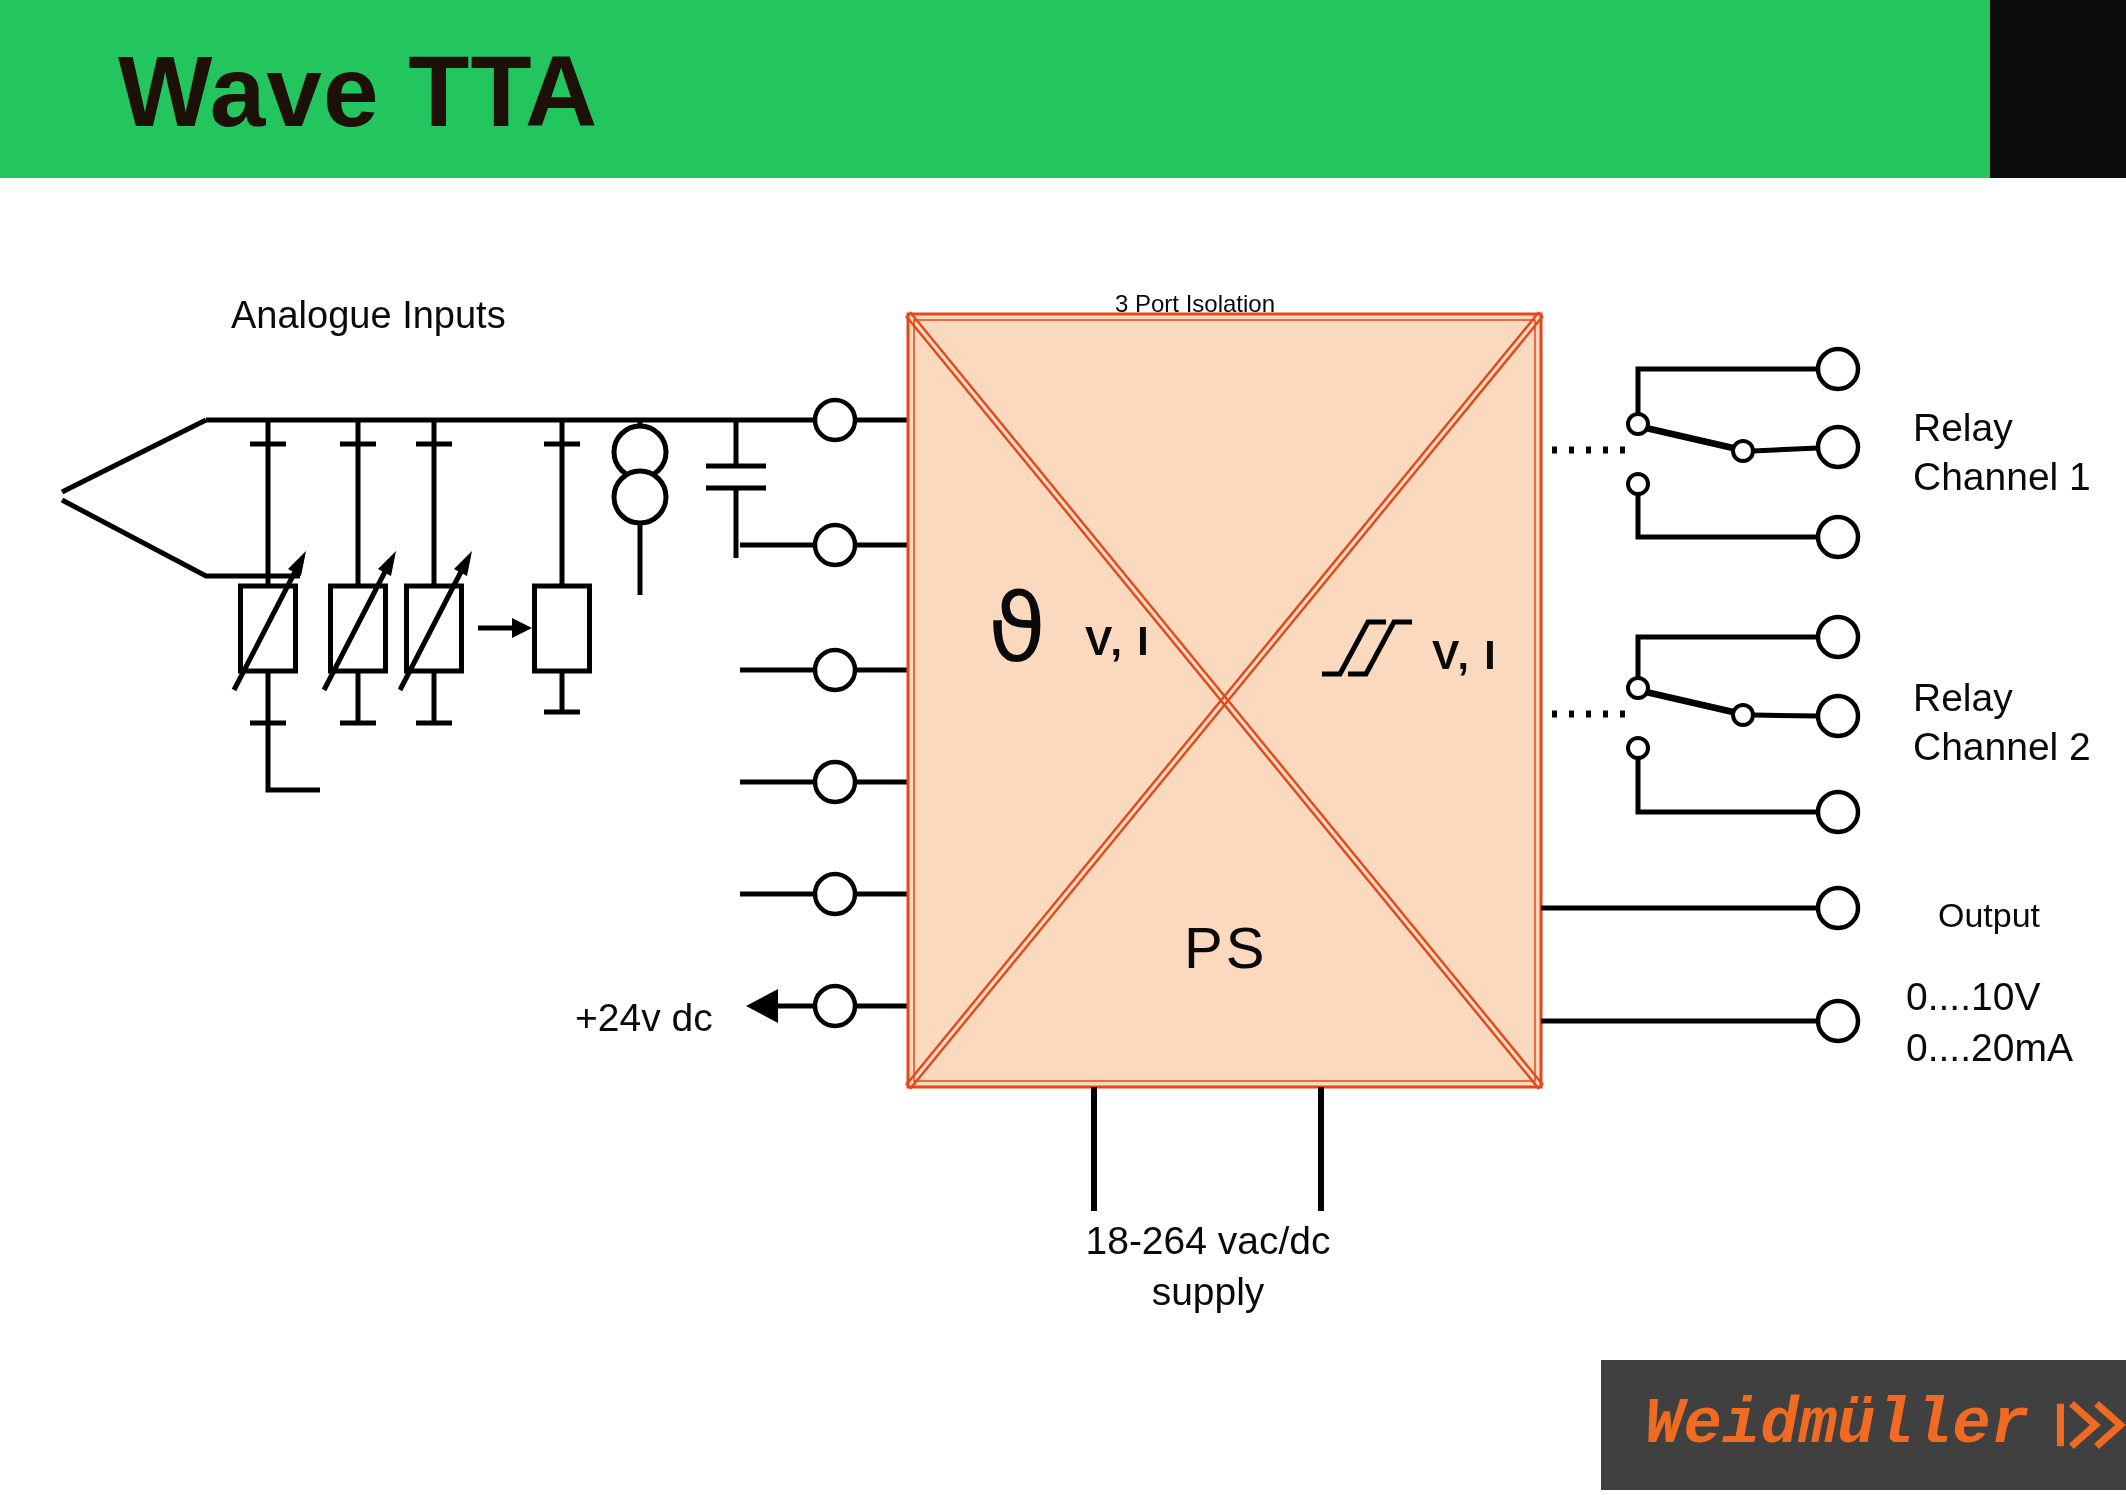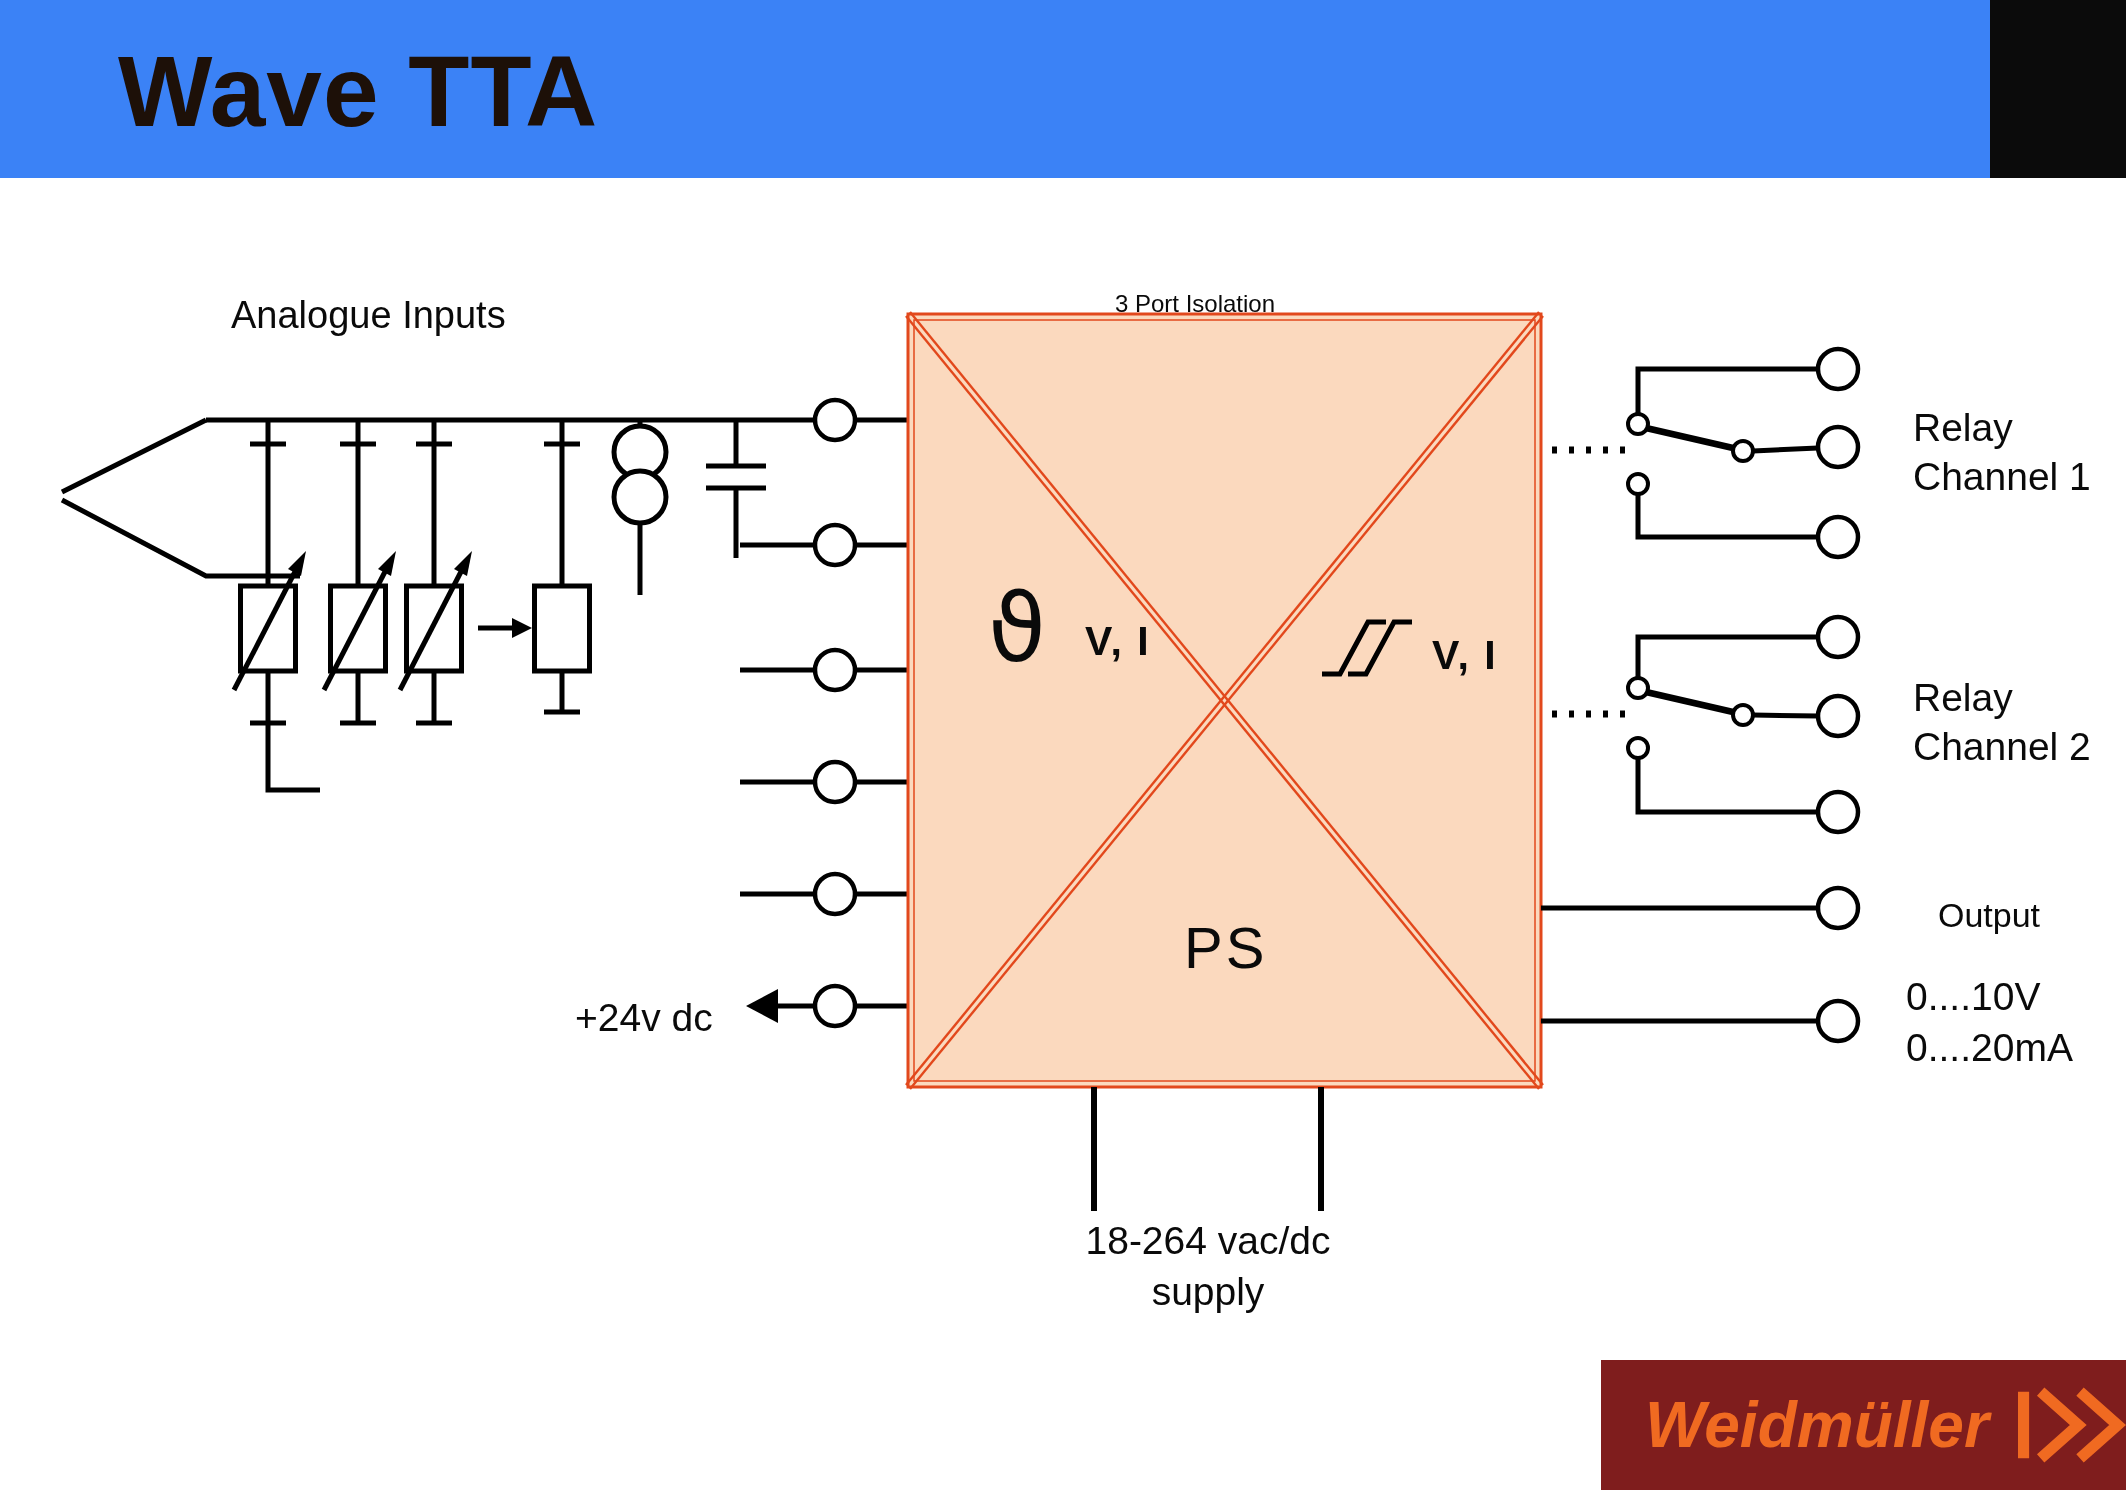--- a/index.html
+++ b/index.html
@@ -1,21 +1,21 @@
 <!DOCTYPE html>
 <html><head>
 <meta charset="utf-8">
 <style>
   html,body { margin:0; padding:0; background:#ffffff; }
   .slide {
     position:relative; width:2126px; height:1495px; background:#ffffff;
     font-family:"Liberation Sans", sans-serif; overflow:hidden;
   }
   
-  .header { position:absolute; left:0; top:0; width:2126px; height:178px; background:#3b82f6; }
+  .header { position:absolute; left:0; top:0; width:2126px; height:178px; background:#22c55e; }
   .header-corner { position:absolute; left:1990px; top:0; width:136px; height:178px; background:#0B0B0B; }
   .title {
     position:absolute; left:118px; top:34px; font-size:100px; font-weight:bold;
     color:#1D1008; letter-spacing:1px; white-space:nowrap;
   }
   
   svg.diagram { position:absolute; left:0; top:0; z-index:1; }
   
   .lbl { position:absolute; z-index:2; color:#0A0A0A; white-space:nowrap; }
   #lbl-analogue  { left:231px;  top:294px;  font-size:38px; }
@@ -26,21 +26,21 @@
   #lbl-ps        { left:1184px; top:914px;  font-size:58px; font-weight:normal; letter-spacing:3px;text-align:right; }
   #lbl-plus24    { left:575px;  top:996px;  font-size:39px; }
   #lbl-relay1    { left:1913px; top:404px;  font-size:39px; line-height:1.25; }
   #lbl-relay2    { left:1913px; top:674px;  font-size:39px; line-height:1.25; }
   #lbl-output    { left:1938px; top:896px;  font-size:34px; }
   #lbl-range     { left:1906px; top:964px;  font-size:39px; line-height:1.3;margin-top:8px; }
   #lbl-supply    { left:1208px; top:1216px; font-size:39px; line-height:1.3; text-align:center; transform:translateX(-50%); }
   
   .footer {
     position:absolute; left:1601px; top:1360px; width:525px; height:130px;
-    background:#7f1d1d; display:flex; align-items:center; z-index:3;
+    background:#404040; display:flex; align-items:center; z-index:3;font-family:Liberation Mono, monospace;
   }
   .brand {
     color:#F06A21; font-style:italic; font-weight:bold; font-size:64px;
     margin-left:44px; white-space:nowrap;
   }
   .mark { margin-left:26px; }
 </style>
 </head>
 <body>
 

